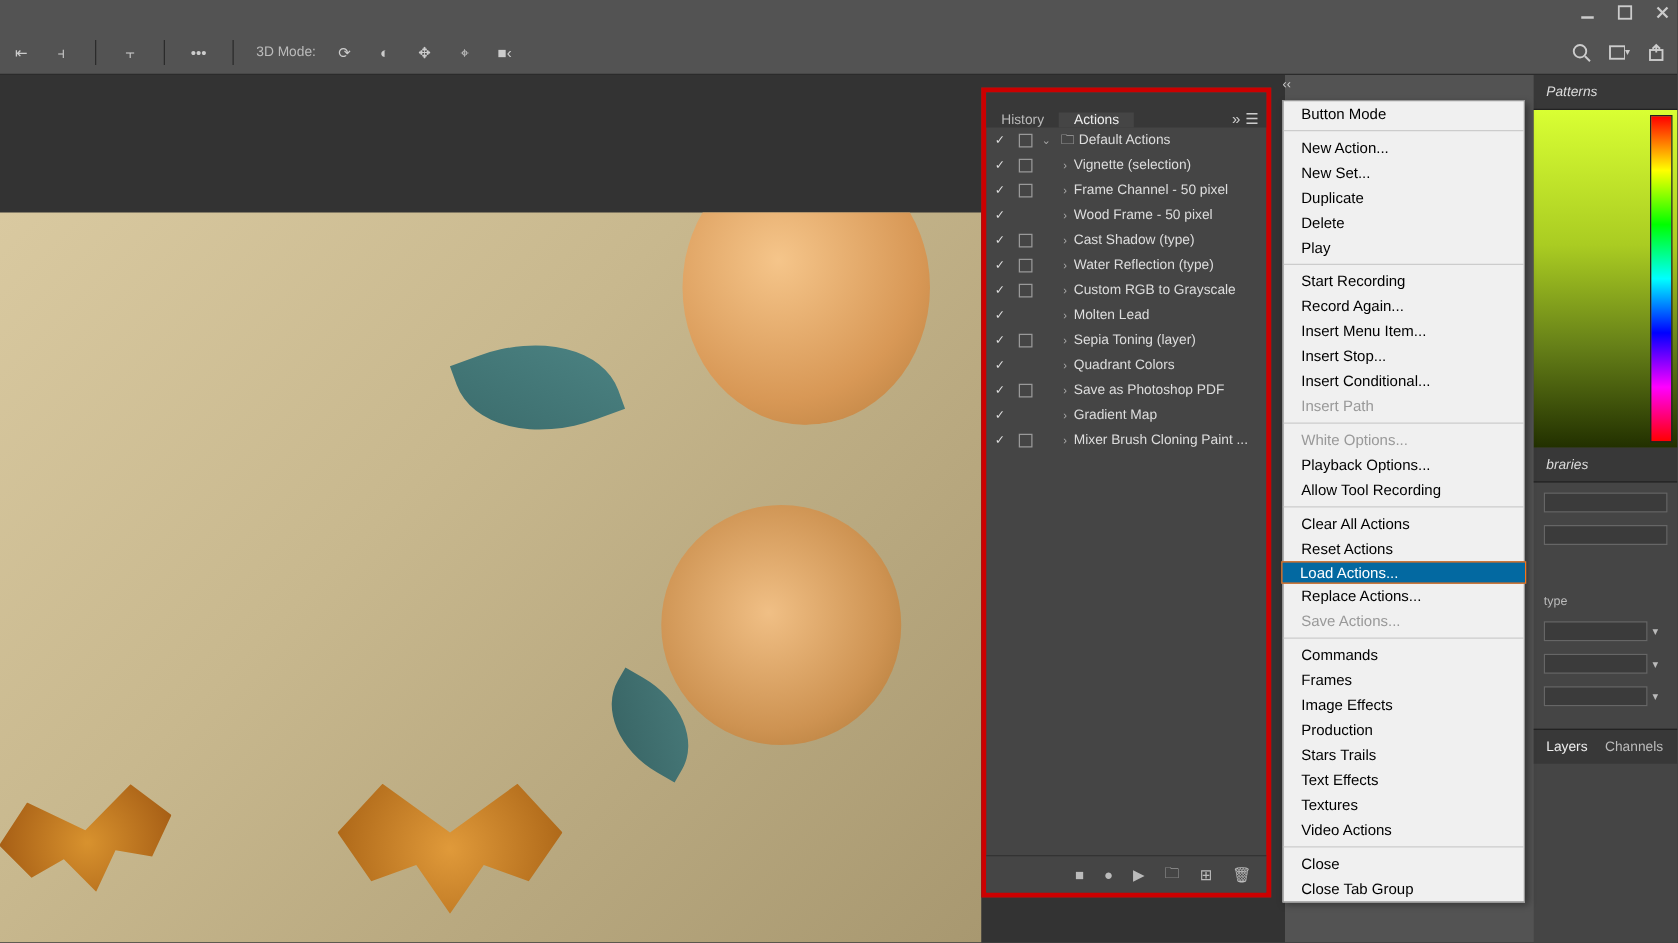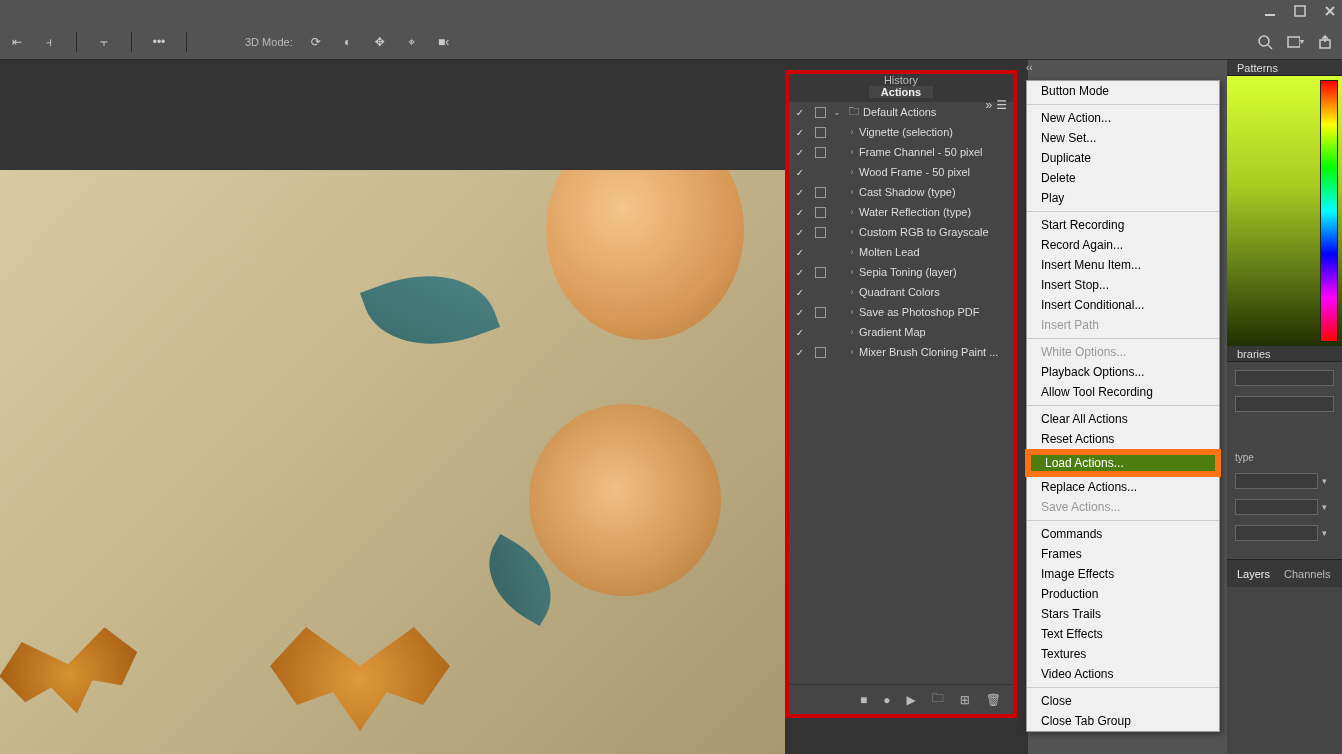--- a/index.html
+++ b/index.html
@@ -5,59 +5,59 @@
 * { margin: 0; padding: 0; box-sizing: border-box; font-family: "Segoe UI", Tahoma, sans-serif; }
 body { width: 1342px; height: 754px; background: #535353; overflow: hidden; position: relative; }
 
 .titlebar { height: 24px; background: #535353; display: flex; justify-content: flex-end; align-items: center; padding-right: 6px; gap: 18px; }
 .titlebar svg { fill: #ccc; }
 
 .optionsbar { height: 36px; background: #535353; display: flex; align-items: center; padding: 0 8px; justify-content: space-between; border-bottom: 1px solid #2b2b2b; }
 .left-options { display: flex; align-items: center; gap: 14px; }
 .opt-icon { width: 18px; height: 18px; display: inline-flex; align-items: center; justify-content: center; color: #ccc; font-size: 12px; }
 .divider-v { width: 1px; height: 20px; background: #2b2b2b; margin: 0 4px; }
-.mode-label { color: #bbb; font-size: 11px; margin-left: 40px; }
+.mode-label { color: #bbb; font-size: 11px; }
 .right-options { display: flex; align-items: center; gap: 12px; }
 
 .canvas-area { position: absolute; top: 60px; left: 0; width: 1028px; height: 694px; background: #333; }
 .canvas-img { position: absolute; top: 110px; left: 0; width: 785px; height: 584px; background: linear-gradient(135deg,#d9c9a0 0%,#c8b88e 40%,#a89870 100%); overflow: hidden; }
 .rose1 { position: absolute; top: -50px; right: 30px; width: 220px; height: 220px; background: radial-gradient(circle at 40% 40%, #f5c58a 0%, #d89856 60%, #b07838 100%); border-radius: 50% 48% 52% 50%; clip-path: ellipse(45% 50% at 50% 50%); }
 .rose2 { position: absolute; top: 230px; right: 60px; width: 200px; height: 200px; background: radial-gradient(circle at 45% 45%, #f0bf85 0%, #ce9352 60%, #a6702e 100%); border-radius: 50%; clip-path: ellipse(48% 48% at 50% 50%); }
 .leaf1 { position: absolute; top: 100px; left: 370px; width: 120px; height: 80px; background: linear-gradient(45deg,#3a6a6a,#4d8585); border-radius: 0 80% 0 80%; transform: rotate(-20deg); }
 .leaf2 { position: absolute; top: 380px; left: 480px; width: 80px; height: 60px; background: linear-gradient(45deg,#356060,#4a7d7d); border-radius: 0 80% 0 80%; transform: rotate(30deg); }
 .butterfly { position: absolute; bottom: 10px; left: 270px; width: 180px; height: 130px; background: radial-gradient(circle,#e09a3a 0%,#b06a1a 80%); clip-path: polygon(50% 40%,20% 10%,0 40%,15% 70%,35% 60%,50% 90%,65% 60%,85% 70%,100% 40%,80% 10%); }
 .butterfly2 { position: absolute; bottom: 30px; left: 0; width: 140px; height: 100px; background: radial-gradient(circle,#d8922e 0%,#a86016 80%); clip-path: polygon(50% 40%,20% 10%,0 40%,15% 70%,35% 60%,50% 90%,65% 60%,85% 70%,100% 40%,80% 10%); transform: rotate(-10deg); }
 
 
 .actions-panel { position: absolute; top: 70px; left: 785px; width: 232px; height: 648px; background: #454545; border: 4px solid #cc0000; z-index: 20; }
-.ap-tabs { display: flex; height: 28px; background: #383838; align-items: center; flex-direction: column; }
+.ap-tabs { display: flex; height: 28px; background: #383838; align-items: flex-end; }
 .ap-tab { padding: 0 12px; font-size: 11px; color: #bbb; display: flex; align-items: center; cursor: pointer; }
-.ap-tab.active { background: #454545; color: #eee; font-weight: 700; }
+.ap-tab.active { background: #454545; color: #eee; font-weight: 400; }
 .ap-tabs-right { margin-left: auto; display: flex; align-items: center; gap: 4px; padding-right: 6px; color: #ccc; font-size: 12px; }
 .ap-list { font-size: 11px; color: #ddd; overflow-y: auto; height: calc(100% - 28px - 30px); }
 .ap-row { display: flex; align-items: center; height: 20px; padding-right: 4px; }
 .ap-chk { width: 22px; display: flex; justify-content: center; color: #ddd; font-size: 10px; }
 .ap-dlg { width: 18px; display: flex; justify-content: center; }
 .ap-dlg-box { width: 11px; height: 11px; border: 1px solid #999; }
 .ap-expand { width: 16px; color: #aaa; font-size: 9px; display: flex; justify-content: center; }
 .ap-arrow { width: 14px; color: #aaa; font-size: 9px; display: flex; justify-content: center; }
 .ap-folder { width: 18px; color: #ccc; font-size: 11px; display: flex; justify-content: center; }
 .ap-label { flex: 1; white-space: nowrap; overflow: hidden; text-overflow: ellipsis; }
 .ap-footer { position: absolute; bottom: 0; left: 0; right: 0; height: 30px; display: flex; align-items: center; justify-content: flex-end; gap: 16px; padding: 0 12px; background: #454545; border-top: 1px solid #333; color: #bbb; font-size: 12px; }
 
 
 .context-menu { position: absolute; top: 80px; left: 1026px; width: 194px; background: #f0f0f0; border: 1px solid #999; z-index: 30; box-shadow: 2px 2px 6px rgba(0,0,0,.4); font-size: 12px; color: #000; }
 .cm-item { padding: 3px 14px; cursor: default; }
 .cm-item.disabled { color: #999; }
-.cm-item.highlighted { background: #4d7c0f; color: #fff; border: 6px solid #f97316; margin: 0 -2px; padding: 1px 14px; }
+.cm-item.highlighted { background: #0369a1; color: #fff; border: 1px solid #f97316; margin: 0 -2px; padding: 1px 14px; }
 .cm-sep { height: 1px; background: #ccc; margin: 3px 0; }
 
 
 .right-panels { position: absolute; top: 60px; right: 0; width: 115px; height: 694px; background: #454545; }
-.right-tab-strip { height: 16px; background: #383838; display: flex; align-items: center; padding-left: 10px; font-size: 11px; color: #ddd; border-bottom: 1px solid #222; }
+.right-tab-strip { height: 28px; background: #383838; display: flex; align-items: center; padding-left: 10px; font-size: 11px; color: #ddd; border-bottom: 1px solid #222; font-style: italic; }
 .color-picker { height: 270px; position: relative; background: linear-gradient(to bottom,#d9ff33 0%,#aacc22 40%,#668018 70%,#223000 100%); }
 .hue-strip { position: absolute; right: 4px; top: 4px; width: 18px; height: 262px; background: linear-gradient(to bottom, #f00,#ff0,#0f0,#0ff,#00f,#f0f,#f00); border: 1px solid #222; }
 .props-body { flex: 1; padding: 8px; font-size: 10px; color: #bbb; }
 .prop-row { display: flex; align-items: center; gap: 4px; margin-bottom: 10px; }
 .prop-field { border: 1px solid #666; background: #3b3b3b; height: 16px; flex: 1; }
 .dropdown-caret { width: 12px; color: #bbb; font-size: 9px; }
 .layers-tabs { height: 28px; background: #383838; display: flex; align-items: center; gap: 14px; padding-left: 10px; font-size: 11px; border-top: 1px solid #222; }
 .lt { color: #bbb; cursor: pointer; }
 .lt.active { color: #eee; font-weight: 500; }
 

